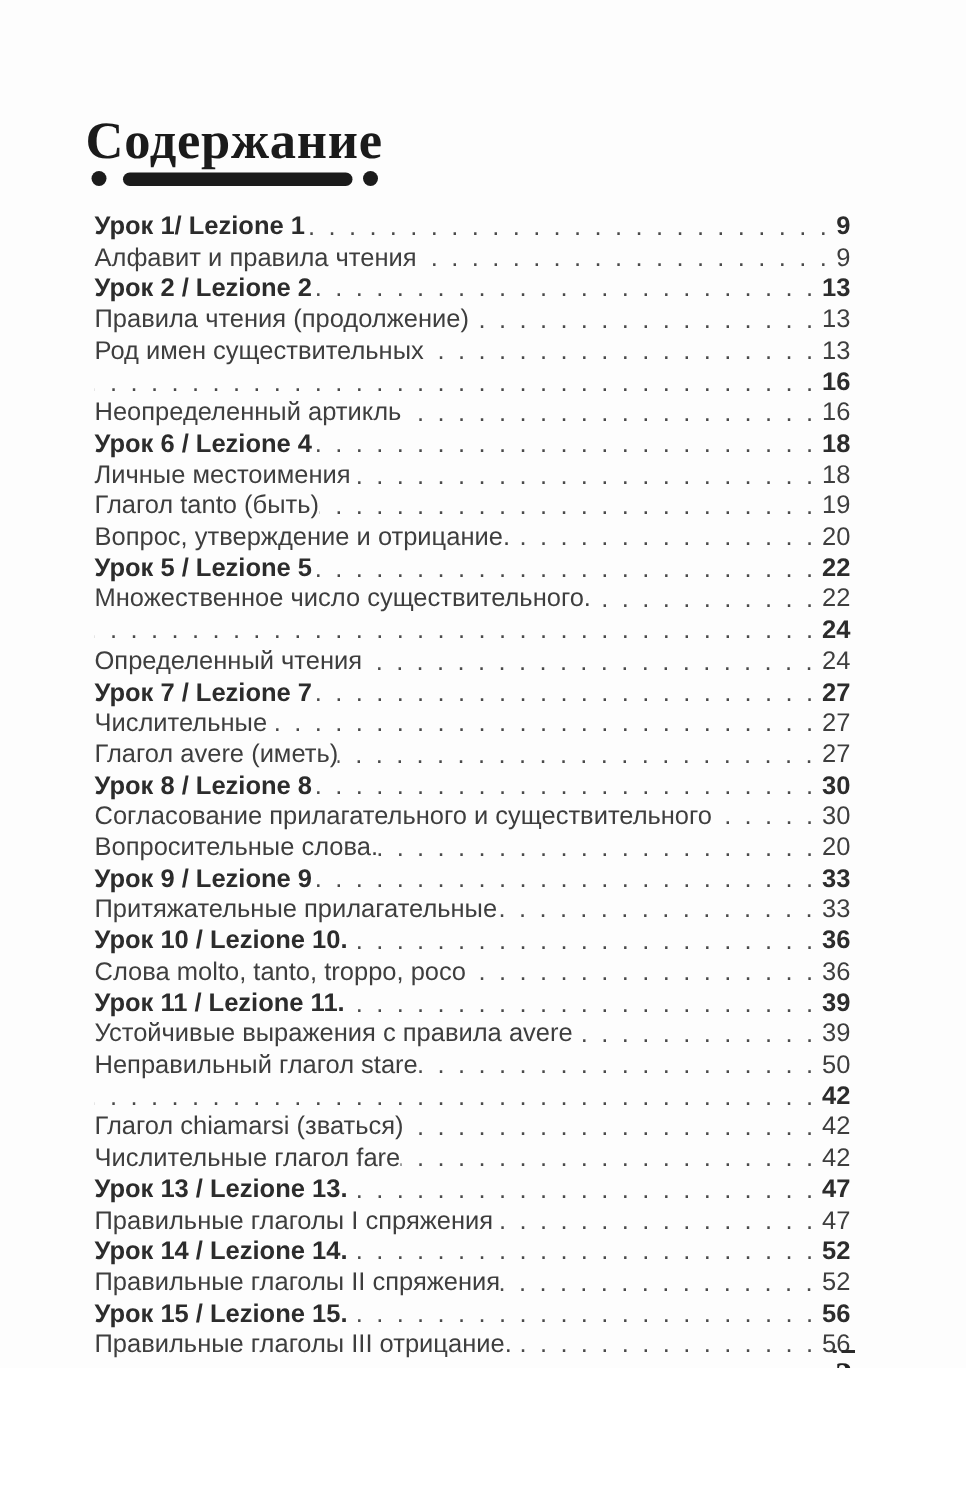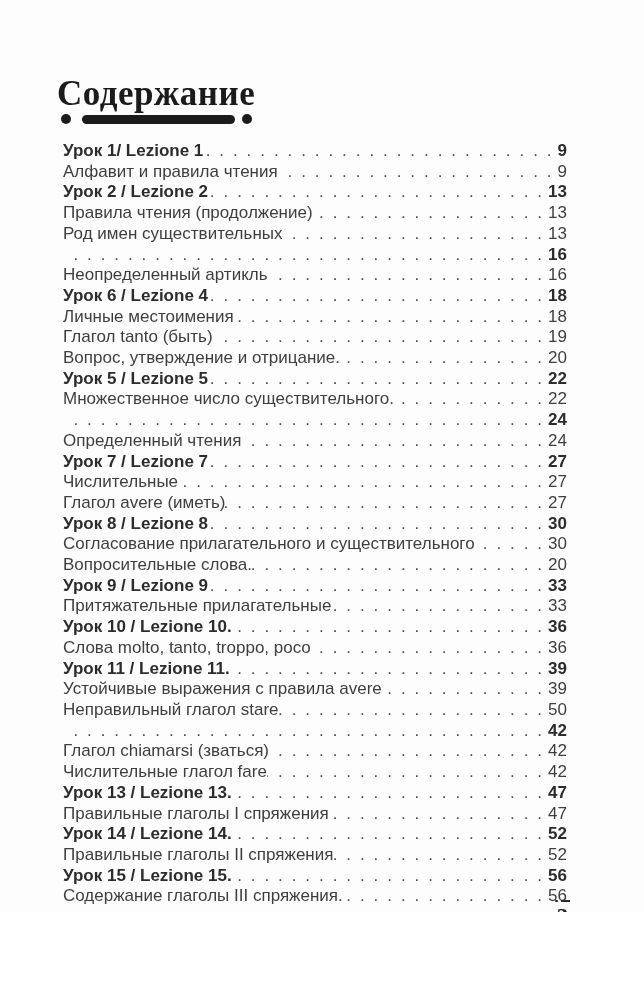--- a/index.html
+++ b/index.html
@@ -336,21 +336,21 @@
     <span class="num">52</span>
   </div>
 
   <div class="row bold">
     <span class="label">Урок 15 / Lezione 15.</span>
     <span class="dots">. . . . . . . . . . . . . . . . . . . . . . . . . . . . . . . . . . . . . . . . . . . . . . . . . . . . . . . . . . . .</span>
     <span class="num">56</span>
   </div>
 
   <div class="row">
-    <span class="label">Содержание глаголы III спряжения.</span>
+    <span class="label">Правильные глаголы III отрицание.</span>
     <span class="dots">. . . . . . . . . . . . . . . . . . . . . . . . . . . . . . . . . . . . . . . . . . . . . . . . . . . . . . . . . . . .</span>
     <span class="num">56</span>
   </div>
 </div>
 
   <div class="page-num-block">
     <span class="pn-mark">
       <span class="pdot"></span>
       <span class="pdash"></span>
     </span>

